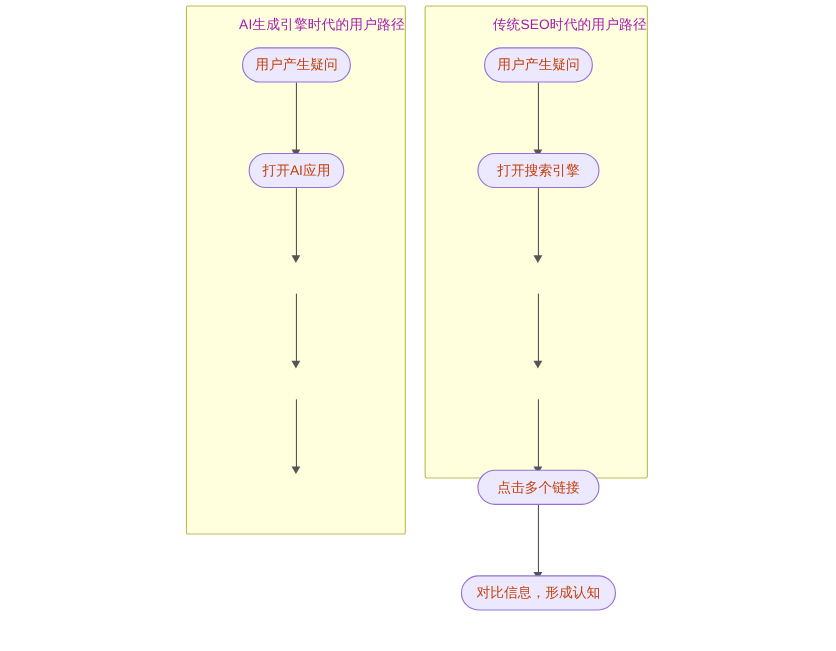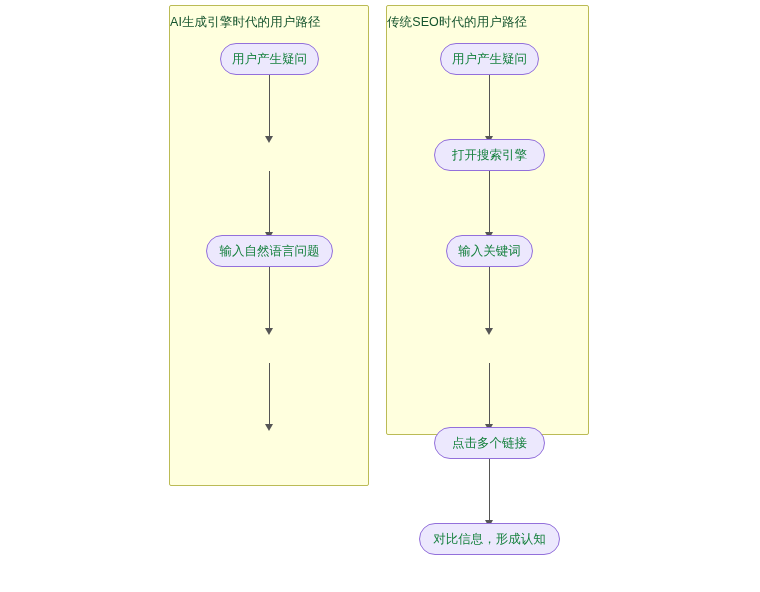--- a/index.html
+++ b/index.html
@@ -41,39 +41,39 @@
     left: 386px;
     top: 5px;
     width: 203px;
     height: 430px;
   }
   .subgraph-title {
     position: absolute;
     left: 0;
     right: 0;
     top: 8px;
-    text-align: left;
+    text-align: right;
     font-size: 12.5px;
-    color: #14532d;
+    color: #a21caf;
     letter-spacing: 0.1px;
     white-space: nowrap;
   }
 
   
   .node {
     position: absolute;
     height: 32px;
     background: #ece8fd;
     border: 1.1px solid #9370db;
     border-radius: 16px;
     box-sizing: border-box;
     display: flex;
     align-items: center;
     justify-content: center;
-    color: #15803d;
+    color: #c2410c;
     font-size: 12.5px;
     white-space: nowrap;
     z-index: 3;
   }
 
   
   .edge {
     position: absolute;
     width: 1.2px;
     background: #555555;
@@ -105,22 +105,22 @@
   <div class="arrowhead" style="left:265px; top:232px;"></div>
 
   <div class="edge" style="left:269px; top:267px; height:63px;"></div>
   <div class="arrowhead" style="left:265px; top:328px;"></div>
 
   <div class="edge" style="left:269px; top:363px; height:63px;"></div>
   <div class="arrowhead" style="left:265px; top:424px;"></div>
 
   <div class="node" id="ai-n1" style="left:220px; top:43px; width:99px;">用户产生疑问</div>
 
+  <div class="node" id="ai-n2" style="left:226px; top:139px; width:87px;">打开AI应用</div>
 
-  <div class="node" id="ai-n3" style="left:206px; top:235px; width:127px;">输入自然语言问题</div>
 
 
 
   <div class="subgraph" id="subgraph-seo">
     <div class="subgraph-title">传统SEO时代的用户路径</div>
   </div>
 
   <div class="edge" style="left:489px; top:75px; height:63px;"></div>
   <div class="arrowhead" style="left:485px; top:136px;"></div>
 
@@ -133,20 +133,19 @@
   <div class="edge" style="left:489px; top:363px; height:63px;"></div>
   <div class="arrowhead" style="left:485px; top:424px;"></div>
 
   <div class="edge" style="left:489px; top:459px; height:63px;"></div>
   <div class="arrowhead" style="left:485px; top:520px;"></div>
 
   <div class="node" id="seo-n1" style="left:440px; top:43px; width:99px;">用户产生疑问</div>
 
   <div class="node" id="seo-n2" style="left:434px; top:139px; width:111px;">打开搜索引擎</div>
 
-  <div class="node" id="seo-n3" style="left:446px; top:235px; width:87px;">输入关键词</div>
 
 
   <div class="node" id="seo-n6" style="left:419px; top:523px; width:141px;">对比信息，形成认知</div>
 
   <div class="node" id="seo-n5" style="left:434px; top:427px; width:111px;">点击多个链接</div>
 
 </div>
 
 </body></html>

